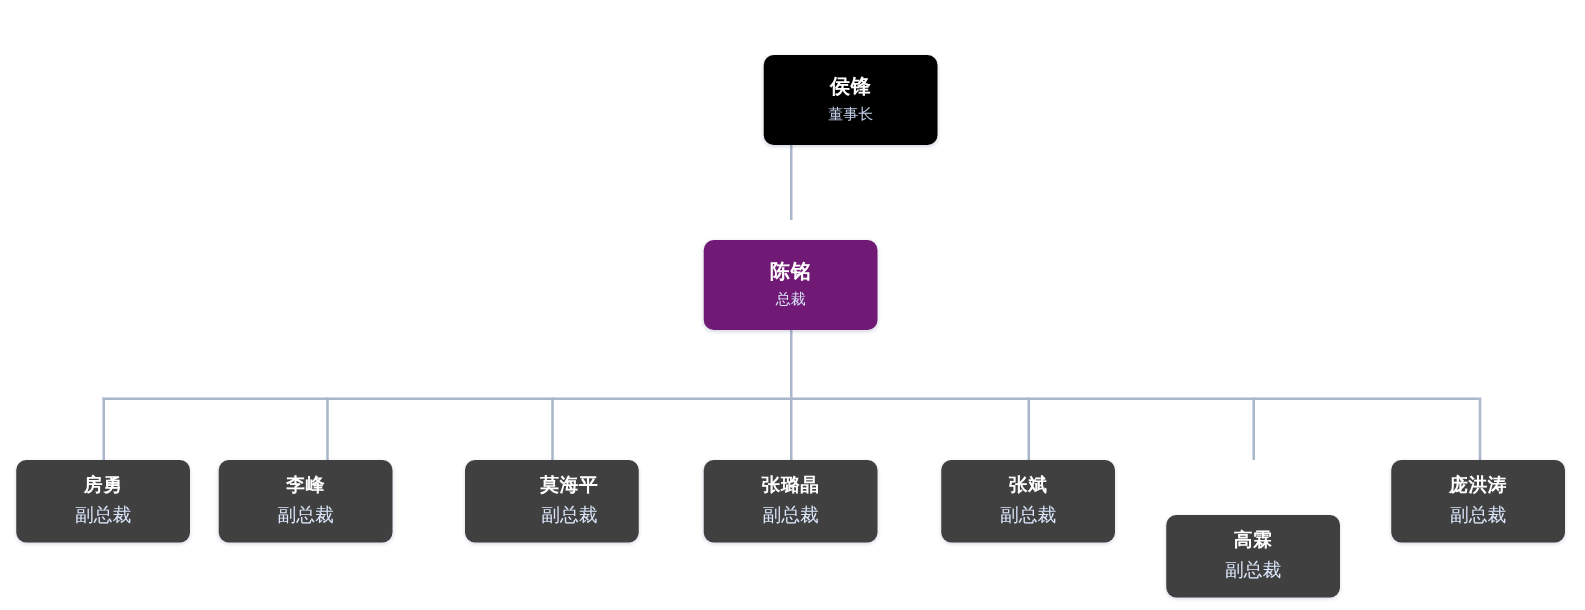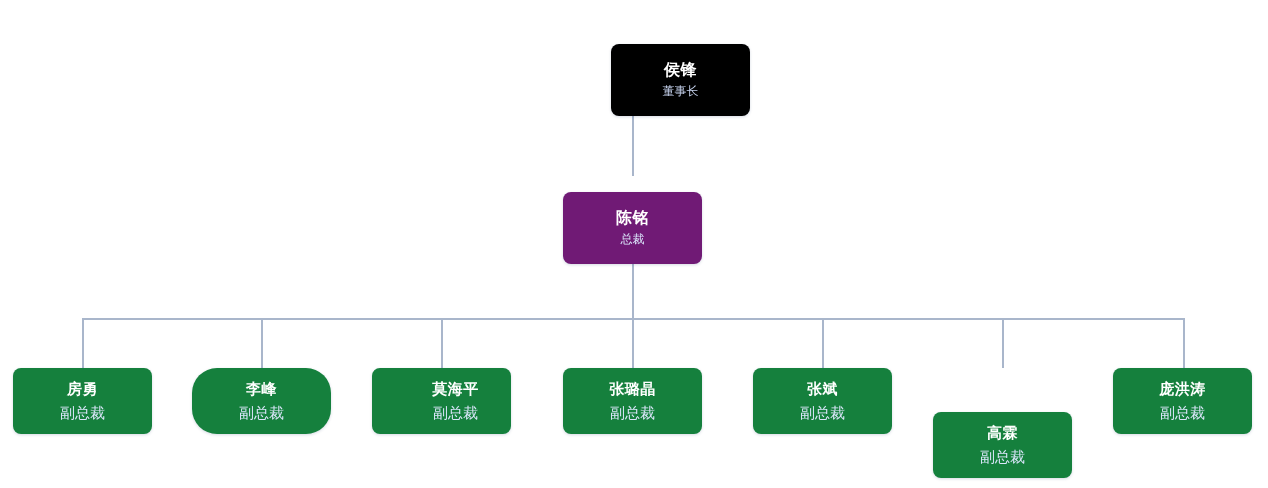--- a/index.html
+++ b/index.html
@@ -81,21 +81,21 @@
     width: 139px;
     height: 72px;
     left: 563px;
     top: 192px;
   }
   .node-l1 .node-name { font-size: 16px; }
   .node-l1 .node-title { font-size: 12px; }
 
   
   .node-l2 {
-    background: #15803d;
+    background: #404040;
     width: 139px;
     height: 66px;
     top: 368px;
   }
   .node-l2 .node-name { font-size: 15px; }
   .node-l2 .node-title { font-size: 15px; }
 </style>
 </head>
 <body>
 
@@ -126,21 +126,21 @@
   <div class="node node-l1">
     <div class="node-name">陈铭</div>
     <div class="node-title">总裁</div>
   </div>
 
   <div class="node node-l2" style="left:13px;">
     <div class="node-name">房勇</div>
     <div class="node-title">副总裁</div>
   </div>
 
-  <div class="node node-l2" style="left:192px;border-radius:25px;">
+  <div class="node node-l2" style="left:175px;">
     <div class="node-name">李峰</div>
     <div class="node-title">副总裁</div>
   </div>
 
   <div class="node node-l2" style="left:372px;padding-left:28px;">
     <div class="node-name">莫海平</div>
     <div class="node-title">副总裁</div>
   </div>
 
   <div class="node node-l2" style="left:563px;">

